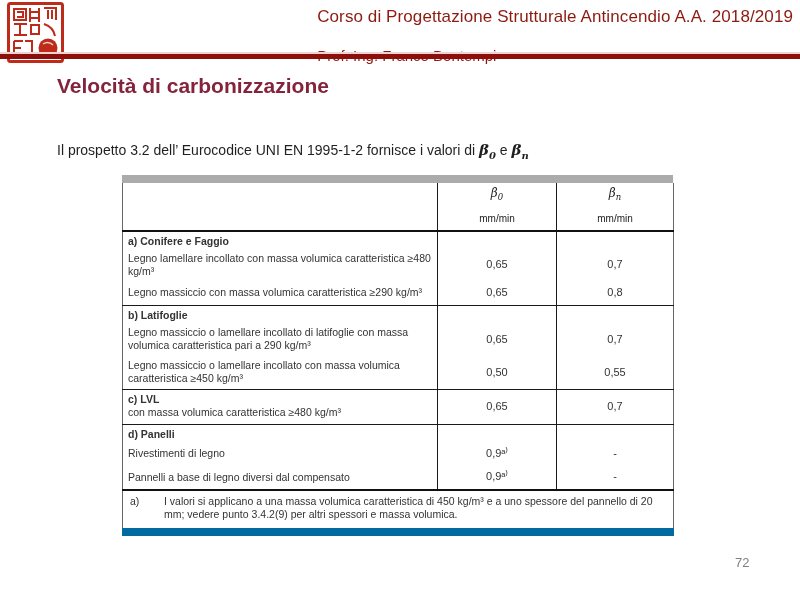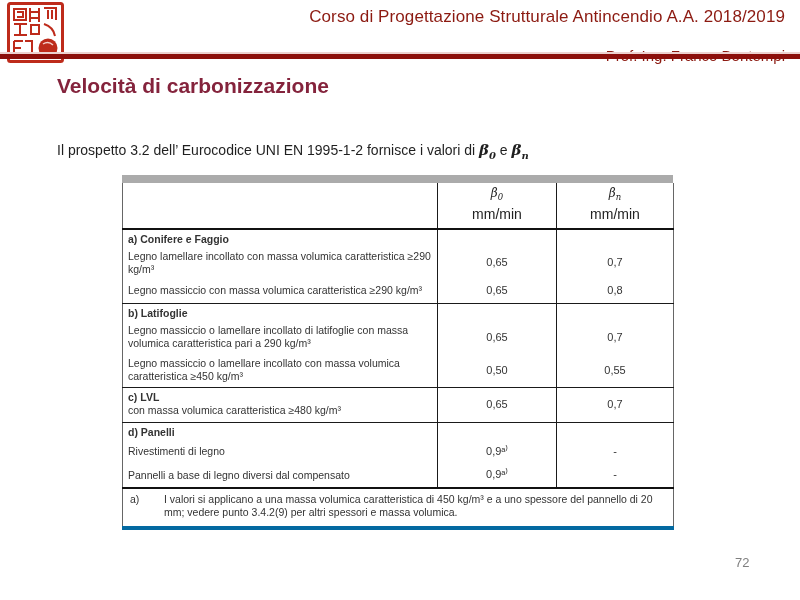--- a/index.html
+++ b/index.html
@@ -4,51 +4,51 @@
 <style>
   html,body{margin:0;padding:0;}
   body{
     width:800px;height:600px;position:relative;background:#ffffff;
     font-family:"Liberation Sans", sans-serif;overflow:hidden;
     -webkit-font-smoothing:antialiased;
   }
 
   
   .logo{position:absolute;left:7px;top:2px;width:57px;height:61px;}
-  .header-text{position:absolute;top:7px;right:15px;text-align:right;line-height:1.15;}
+  .header-text{position:absolute;top:7px;right:7px;text-align:left;line-height:1.15;}
   .course-title{font-size:17px;color:#8C1A11;font-weight:400;letter-spacing:.1px;}
   .professor{font-size:15px;color:#8C1A11;font-weight:400;margin-top:20px;}
   .red-rule{
     position:absolute;top:54px;left:0;width:800px;height:5px;background:#8C0F0B;
     box-shadow:0 -2px 0 0 #ecd2d0;
   }
 
   
   .slide-title{position:absolute;left:57px;top:74px;font-size:21px;font-weight:700;color:#84233C;}
   .intro{position:absolute;left:57px;top:127px;font-size:14px;color:#1f1f1f;}
   .math{font-family:"DejaVu Serif", serif;font-style:italic;font-weight:700;font-size:15px;}
   .math sub{font-size:10px;font-weight:700;}
 
   
   .table-wrap{position:absolute;left:122px;top:175px;width:551px;}
   .graybar{height:8px;background:#ABABAB;}
   table.ec{
     width:100%;border-collapse:collapse;table-layout:fixed;
     font-size:10.5px;color:#333;line-height:1.25;
-    border-left:1px solid #666;border-right:1px solid #666;border-bottom:4px solid #0369a1;border-radius:20px;
+    border-left:1px solid #666;border-right:1px solid #666;border-bottom:8px solid #0369a1;border-radius:20px;
   }
   td{padding:2px 6px;vertical-align:middle;}
   td.desc{padding:2px 6px 3px 5px;}
   td.val{text-align:center;border-left:1px solid #1a1a1a;font-size:11px;}
   tr.head-row td{border-bottom:2.5px solid #111;text-align:center;padding:3px 2px 4px;}
   tr.rule td{border-bottom:1px solid #1a1a1a;}
   .sec{font-weight:700;}
   .colsym{font-family:"DejaVu Serif", serif;font-style:italic;font-size:12px;color:#222;}
   .colsym sub{font-size:8.5px;}
-  .colunit{font-size:14px;color:#222;margin-top:3px;}
+  .colunit{font-size:10px;color:#222;margin-top:10px;}
   tr.sp td{padding-top:4px;padding-bottom:5px;}
   tr.tall td.desc{padding-top:3px;padding-bottom:4px;}
   tr.secline td{padding-top:3px;padding-bottom:1px;}
   tr.pan td{padding-top:5px;padding-bottom:5px;margin-left:36px;}
   tr.footnote td{border-top:2.5px solid #111;padding:4px 6px 7px 4px;font-size:10.5px;}
   .fn{display:flex;}
   .fn-marker{flex:0 0 34px;padding-left:3px;}
   .fn-text{flex:1;}
 
   .page-number{position:absolute;top:555px;left:735px;font-size:13px;color:#7f7f7f;}
@@ -112,21 +112,21 @@
         <div class="colunit">mm/min</div>
       </td>
     </tr>
 
     <tr class="secline">
       <td class="desc sec">a) Conifere e Faggio</td>
       <td class="val"></td>
       <td class="val"></td>
     </tr>
     <tr class="tall">
-      <td class="desc">Legno lamellare incollato con massa volumica caratteristica ≥290 kg/m³</td>
+      <td class="desc">Legno lamellare incollato con massa volumica caratteristica ≥480 kg/m³</td>
       <td class="val">0,65</td>
       <td class="val">0,7</td>
     </tr>
     <tr class="rule sp">
       <td class="desc">Legno massiccio con massa volumica caratteristica ≥290 kg/m³</td>
       <td class="val">0,65</td>
       <td class="val">0,8</td>
     </tr>
 
     <tr class="secline">

